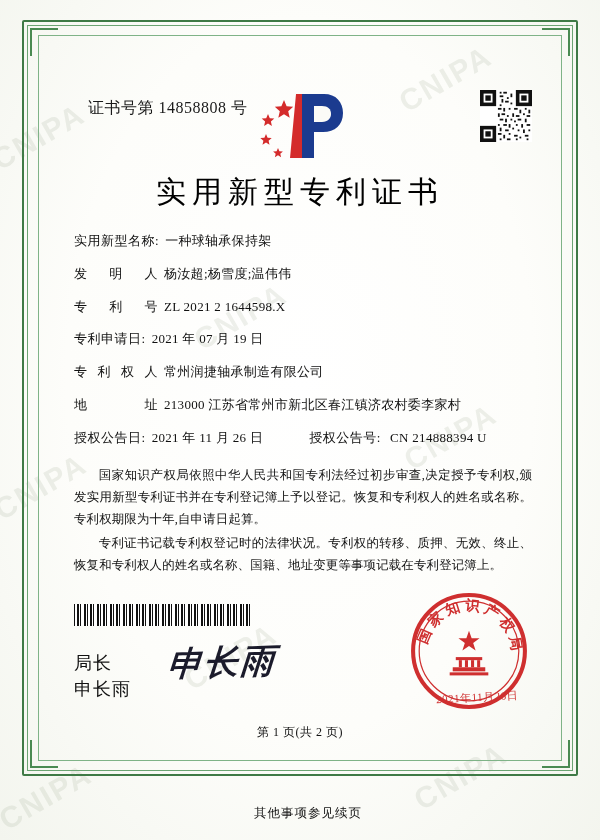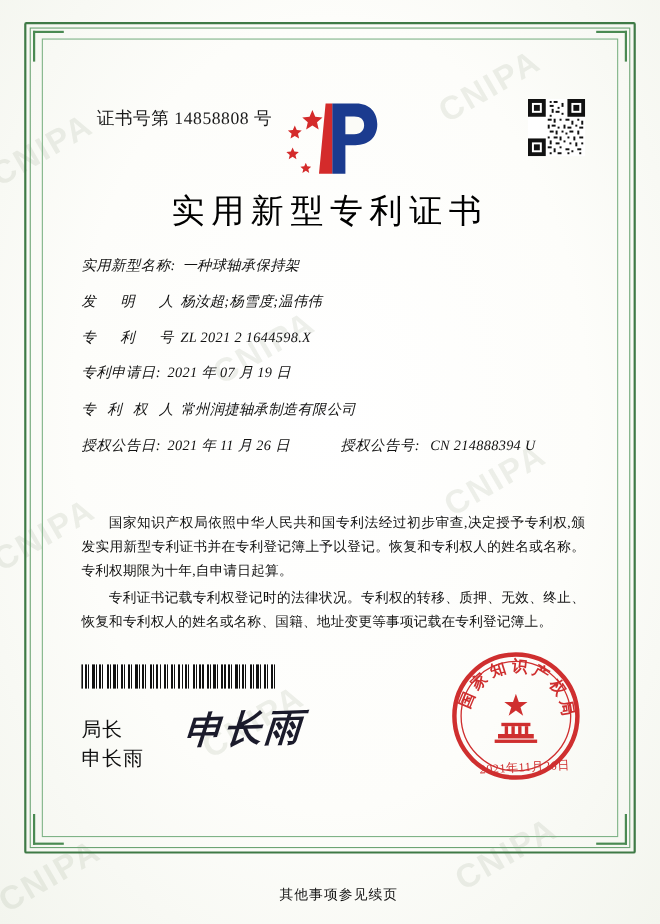--- a/index.html
+++ b/index.html
@@ -104,21 +104,20 @@
     letter-spacing: 6px;
     font-family: "Liberation Serif", "DejaVu Serif", serif;
     color: #000;
   }
   .fields {
     position: absolute;
     left: 14px; right: 6px;
     top: 182px;
     font-size: 13px;
     line-height: 1.1;
-    font-style: italic;
   }
   .row {
     display: flex;
     align-items: baseline;
     margin-bottom: 18.5px;
   }
   .lbl {
     flex: 0 0 auto;
     white-space: nowrap;
     letter-spacing: 0.5px;
@@ -339,20 +338,24 @@
       <div class="row">
         <span class="lbl">专利申请日:</span>
         <span class="val">2021 年 07 月 19 日</span>
       </div>
 
       <div class="row">
         <span class="lbl spread">专利权人</span>
         <span class="val">常州润捷轴承制造有限公司</span>
       </div>
 
+      <div class="row">
+        <span class="lbl spread">地址</span>
+        <span class="val">213000 江苏省常州市新北区春江镇济农村委李家村</span>
+      </div>
 
       <div class="row two">
         <span class="lbl">授权公告日:</span>
         <span class="val">2021 年 11 月 26 日</span>
         <span class="second">
           <span class="lbl">授权公告号:</span>
           <span class="val">CN 214888394 U</span>
         </span>
       </div>
 
@@ -386,18 +389,19 @@
         <rect x="50" y="69" width="3" height="7"></rect>
         <rect x="56" y="69" width="3" height="7"></rect>
         <rect x="62" y="69" width="3" height="7"></rect>
         <rect x="68" y="69" width="3" height="7"></rect>
         <rect x="41" y="81" width="38" height="3"></rect>
       </g>
     </svg>
 
     <div class="seal-date">2021年11月26日</div>
 
+    <div class="page-no">第 1 页(共 2 页)</div>
 
   </div>
 
   <div class="footer-note">其他事项参见续页</div>
 
 </div>
 
 </body></html>

